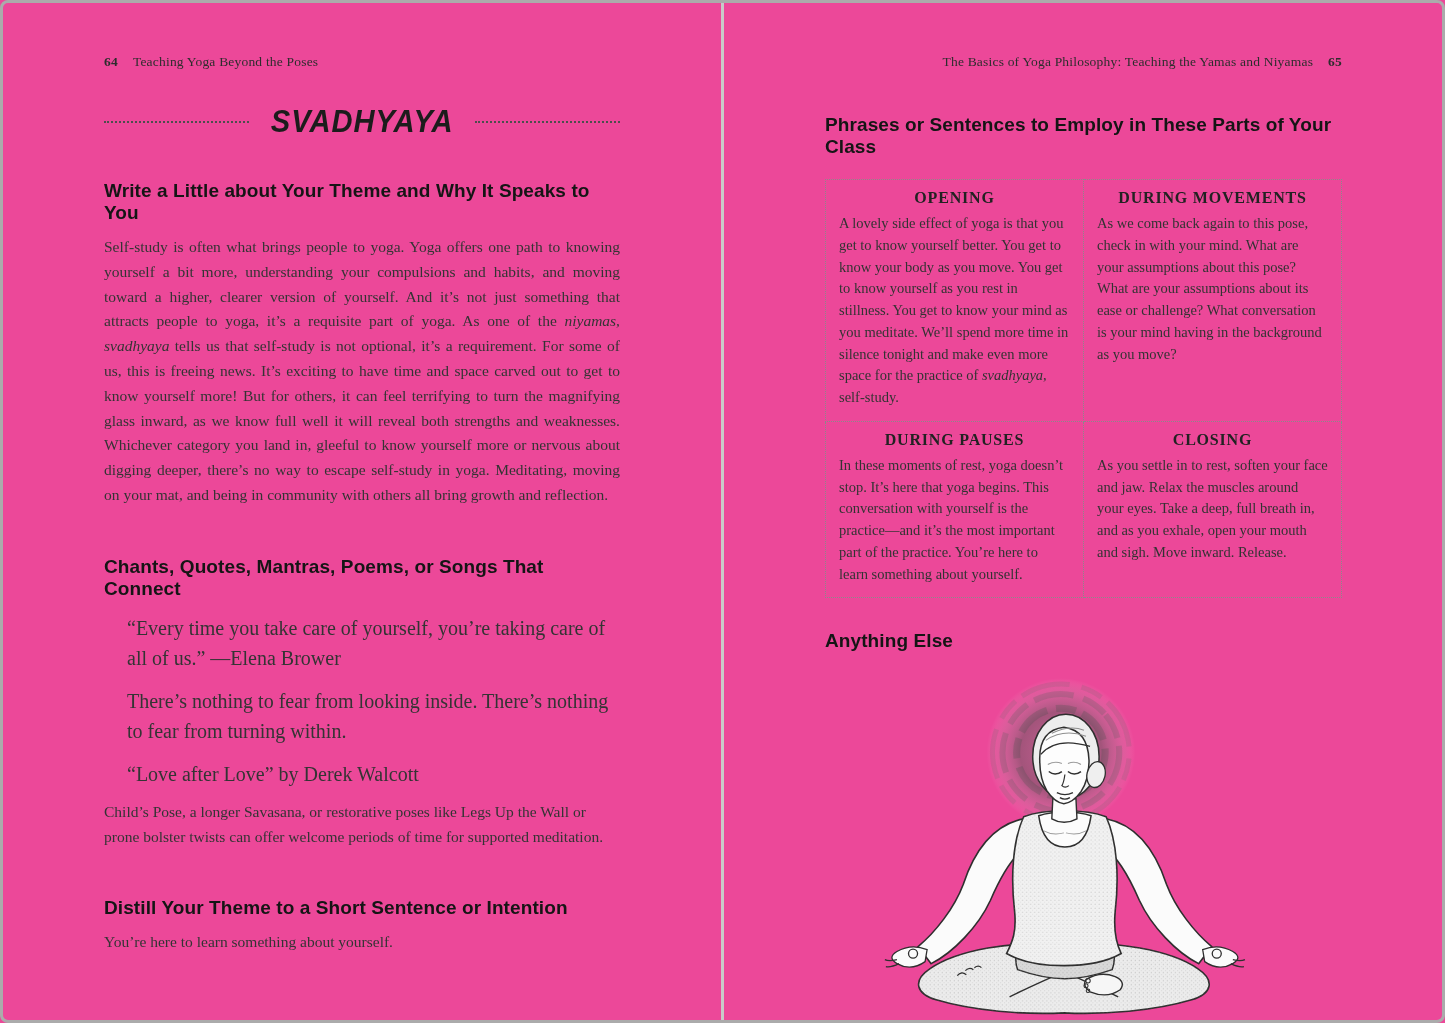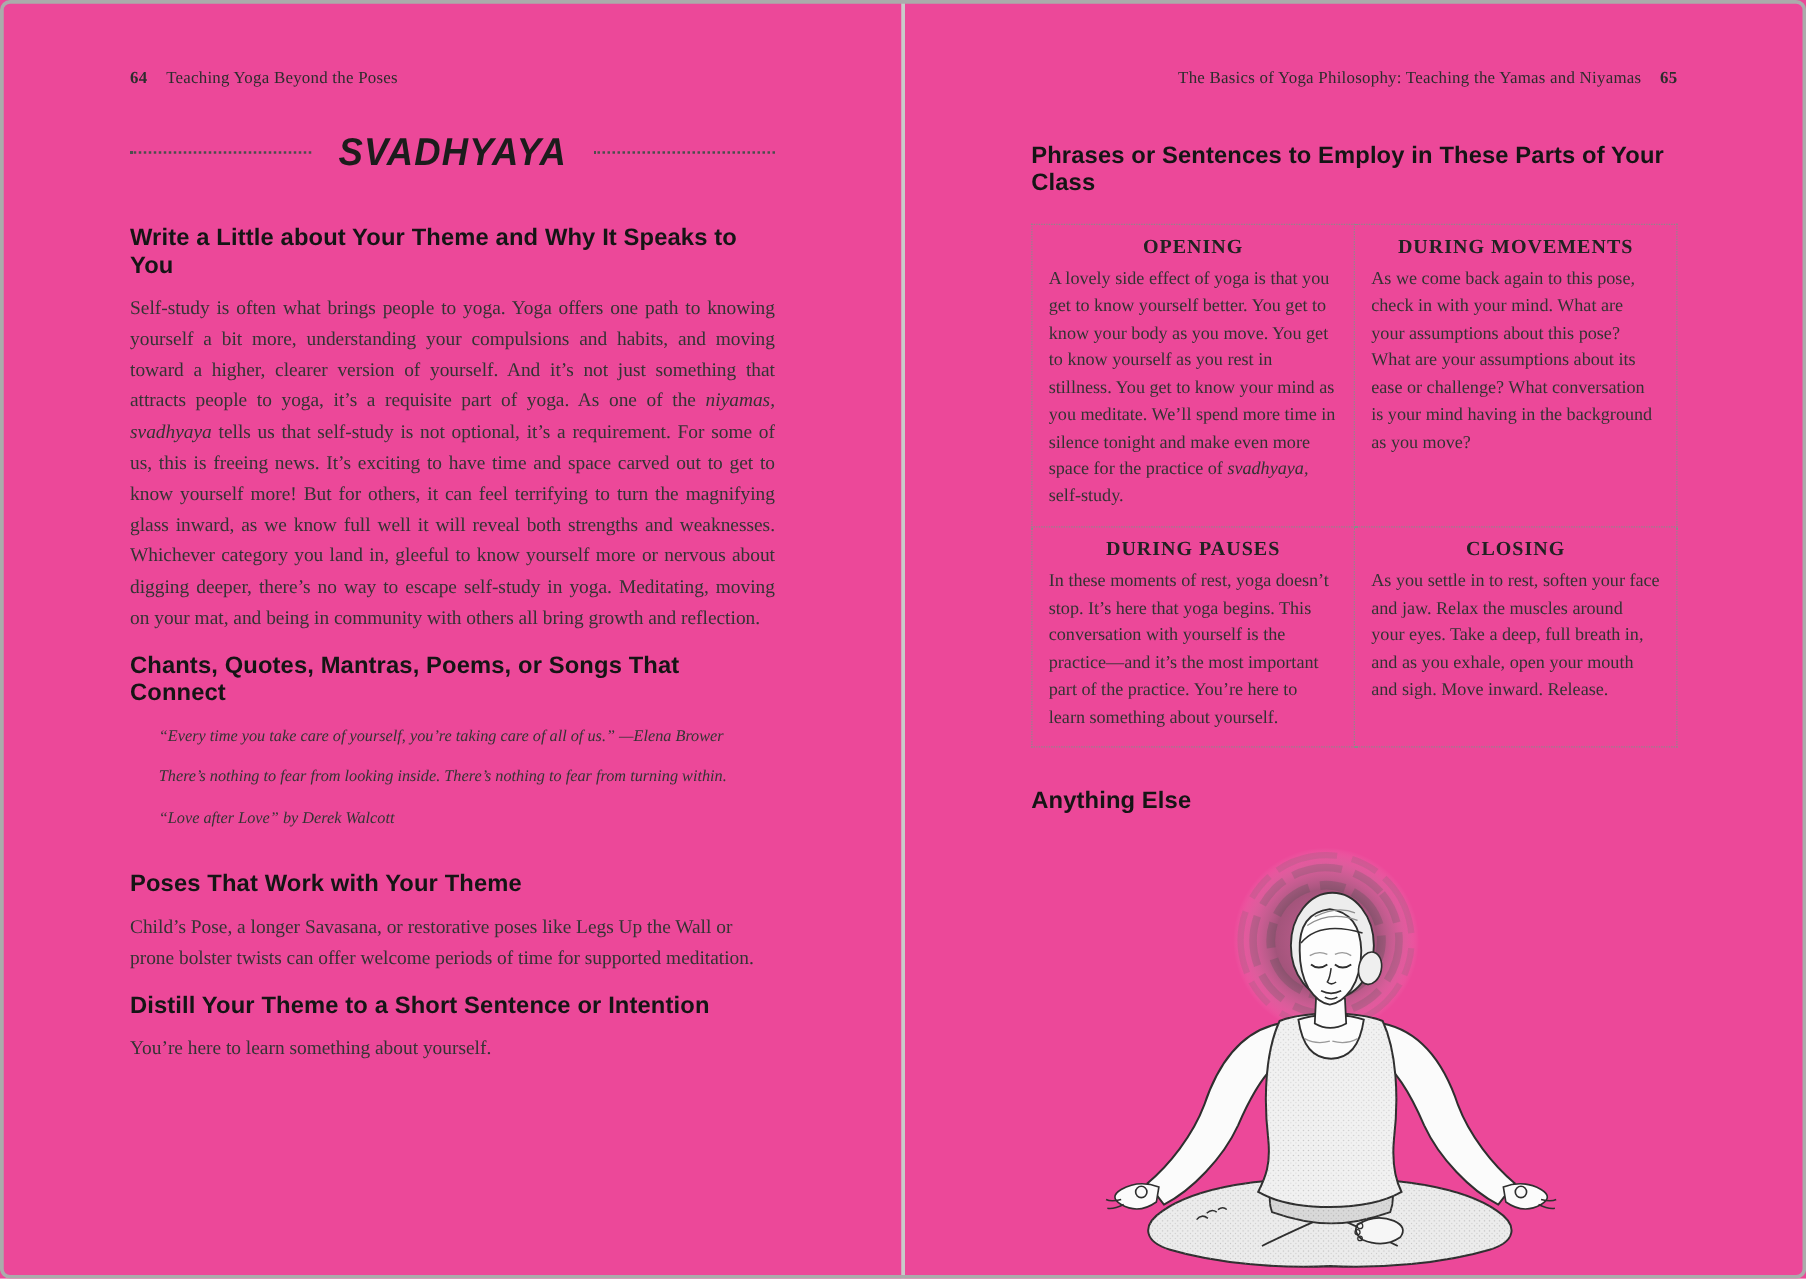--- a/index.html
+++ b/index.html
@@ -18,25 +18,25 @@
   .pagenum { font-weight:bold; }
 
   .chapter-title-row { display:flex; align-items:center; margin-top:34px; }
   .dot-leader { flex:1; height:0; border-top:2px dotted #4d4d4d; }
   .chapter-title { font-family:"Liberation Sans", sans-serif; font-style:italic; font-weight:bold;
     font-size:31px; letter-spacing:1px; color:#1c1c1c; margin:0 16px; display:inline-block; transform:scaleX(.94); }
 
   h2.sec { font-family:"Liberation Sans", sans-serif; font-weight:600; font-size:19px;
     color:#151515; letter-spacing:0.1px; }
   .mt-h1 { margin-top:40px; }
-  .mt-h  { margin-top:14px; }
+  .mt-h  { margin-top:48px; }
 
   p.body { font-size:15.5px; line-height:1.6; color:#343434; text-align:justify; margin-top:11px; }
   p.body-left { text-align:left; }
-  .quote { font-size:13px; line-height:1.5; color:#343434; margin:13px 0 0 23px;font-style:italic; }
+  .quote { font-size:20px; line-height:1.5; color:#343434; margin:13px 0 0 23px; }
 
   
   table.phrases { width:100%; border-collapse:collapse; margin-top:21px; table-layout:fixed; }
   table.phrases td { border:1px dotted #8a8a8a; vertical-align:top; padding:9px 13px 12px 13px; }
   td.r1 { height:183px; }
   td.r2 { height:142px; }
   .cell-head { text-align:center; font-weight:bold; font-size:16px; letter-spacing:0.8px;
     color:#222; margin-bottom:6px; }
   .cell-text { font-size:14.5px; line-height:1.5; color:#333; }
 
@@ -61,21 +61,20 @@
     </div>
 
     <h2 class="sec mt-h1">Write a Little about Your Theme and Why It Speaks to You</h2>
     <p class="body">Self-study is often what brings people to yoga. Yoga offers one path to knowing yourself a bit more, understanding your compulsions and habits, and moving toward a higher, clearer version of yourself. And it’s not just something that attracts people to yoga, it’s a requisite part of yoga. As one of the <i>niyamas, svadhyaya</i> tells us that self-study is not optional, it’s a requirement. For some of us, this is freeing news. It’s exciting to have time and space carved out to get to know yourself more! But for others, it can feel terrifying to turn the magnifying glass inward, as we know full well it will reveal both strengths and weaknesses. Whichever category you land in, gleeful to know yourself more or nervous about digging deeper, there’s no way to escape self-study in yoga. Meditating, moving on your mat, and being in community with others all bring growth and reflection.</p>
 
     <h2 class="sec mt-h">Chants, Quotes, Mantras, Poems, or Songs That Connect</h2>
     <p class="quote">“Every time you take care of yourself, you’re taking care of all of us.” —Elena Brower</p>
     <p class="quote">There’s nothing to fear from looking inside. There’s nothing to fear from turning within.</p>
     <p class="quote">“Love after Love” by Derek Walcott</p>
 
-    <h2 class="sec mt-h" style="margin-top:34px;">Poses That Work with Your Theme</h2>
     <p class="body body-left">Child’s Pose, a longer Savasana, or restorative poses like Legs Up the Wall or prone bolster twists can offer welcome periods of time for supported meditation.</p>
 
     <h2 class="sec mt-h">Distill Your Theme to a Short Sentence or Intention</h2>
     <p class="body body-left">You’re here to learn something about yourself.</p>
   </div>
 
   <div class="page page-right">
     <div class="running-head right">
       <span>The Basics of Yoga Philosophy: Teaching the Yamas and Niyamas</span>
       <span class="pagenum">65</span>

